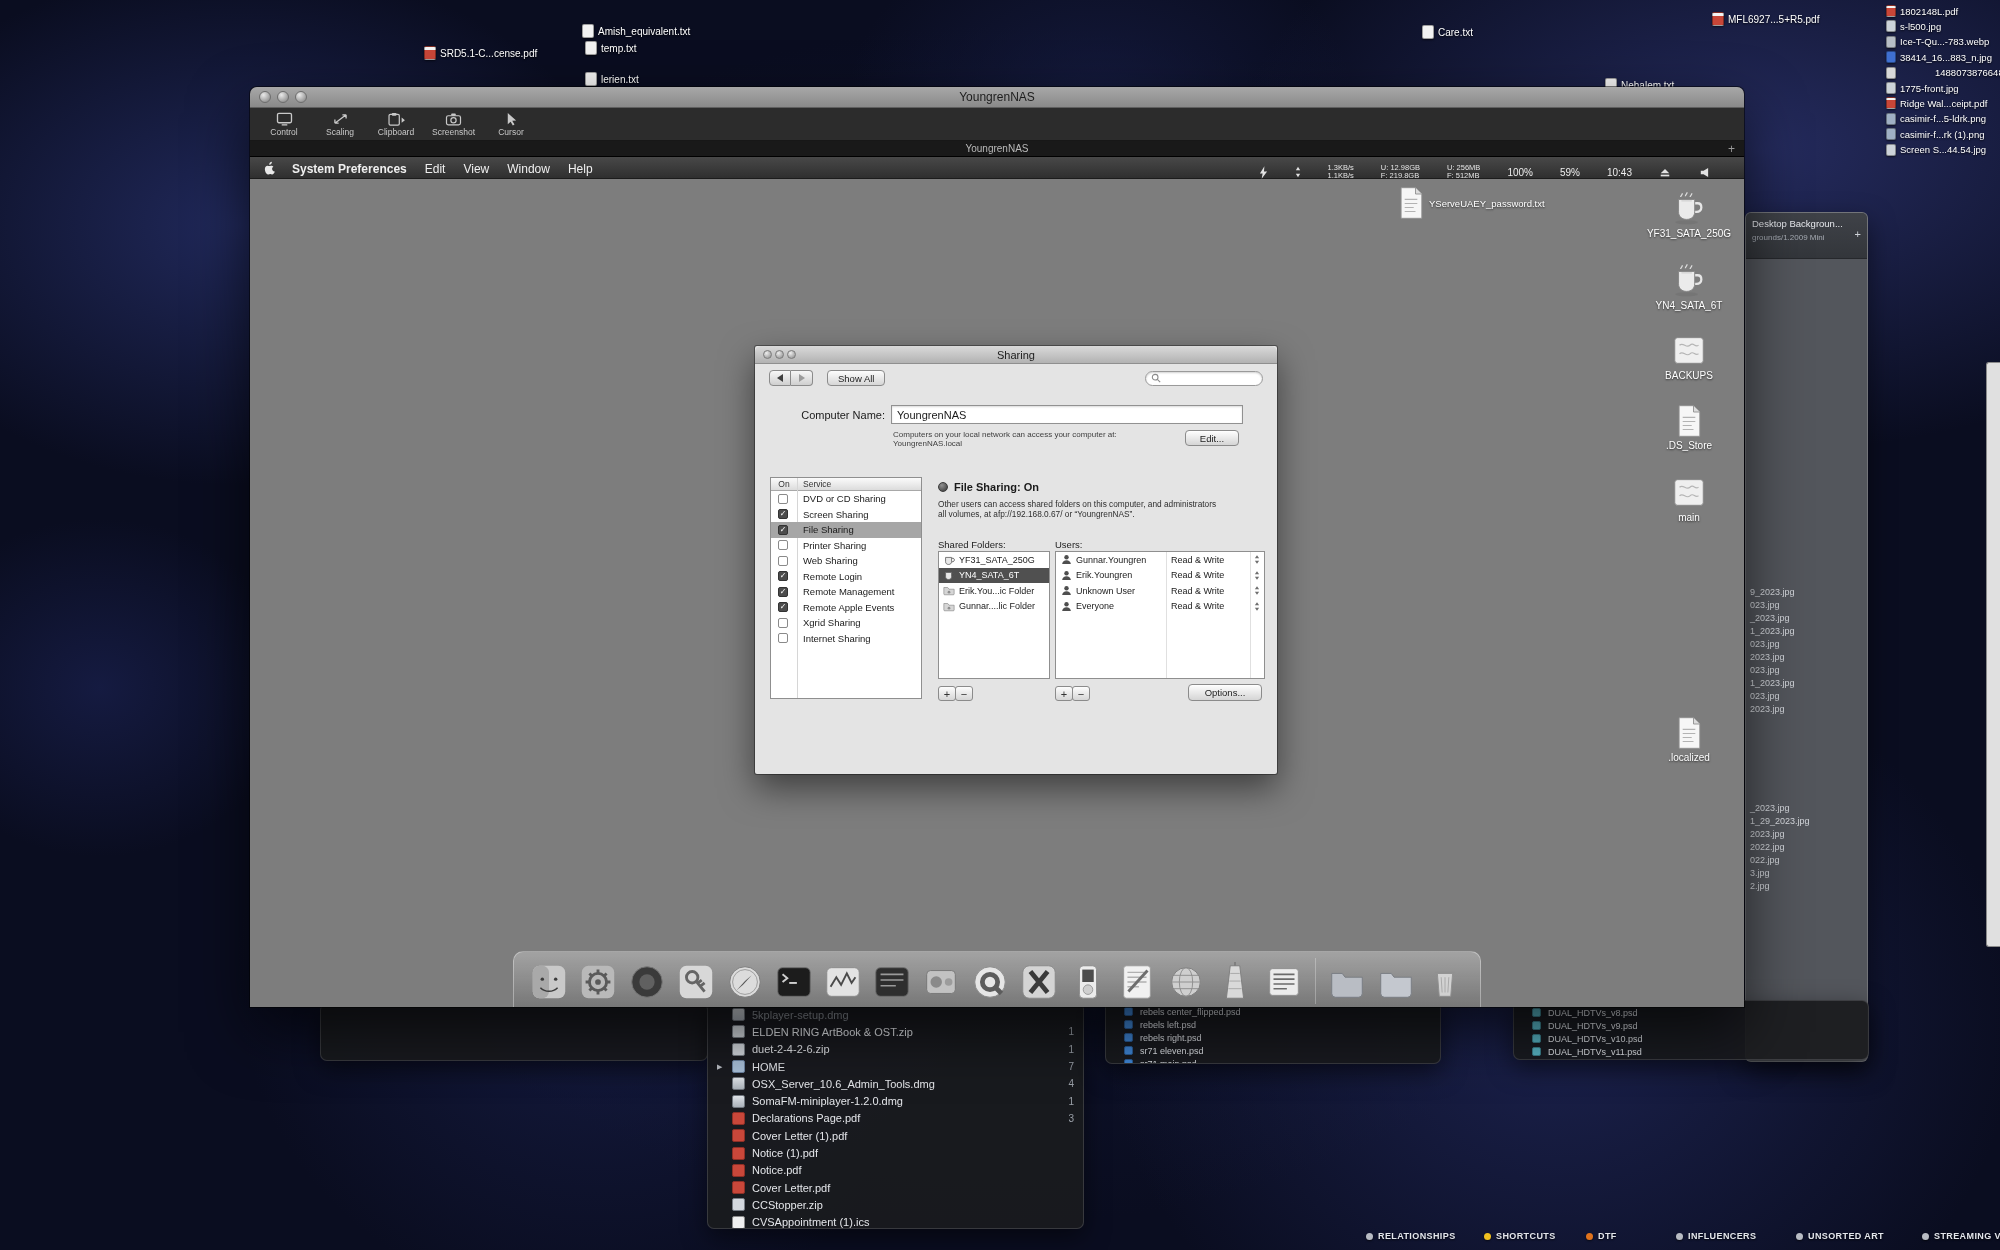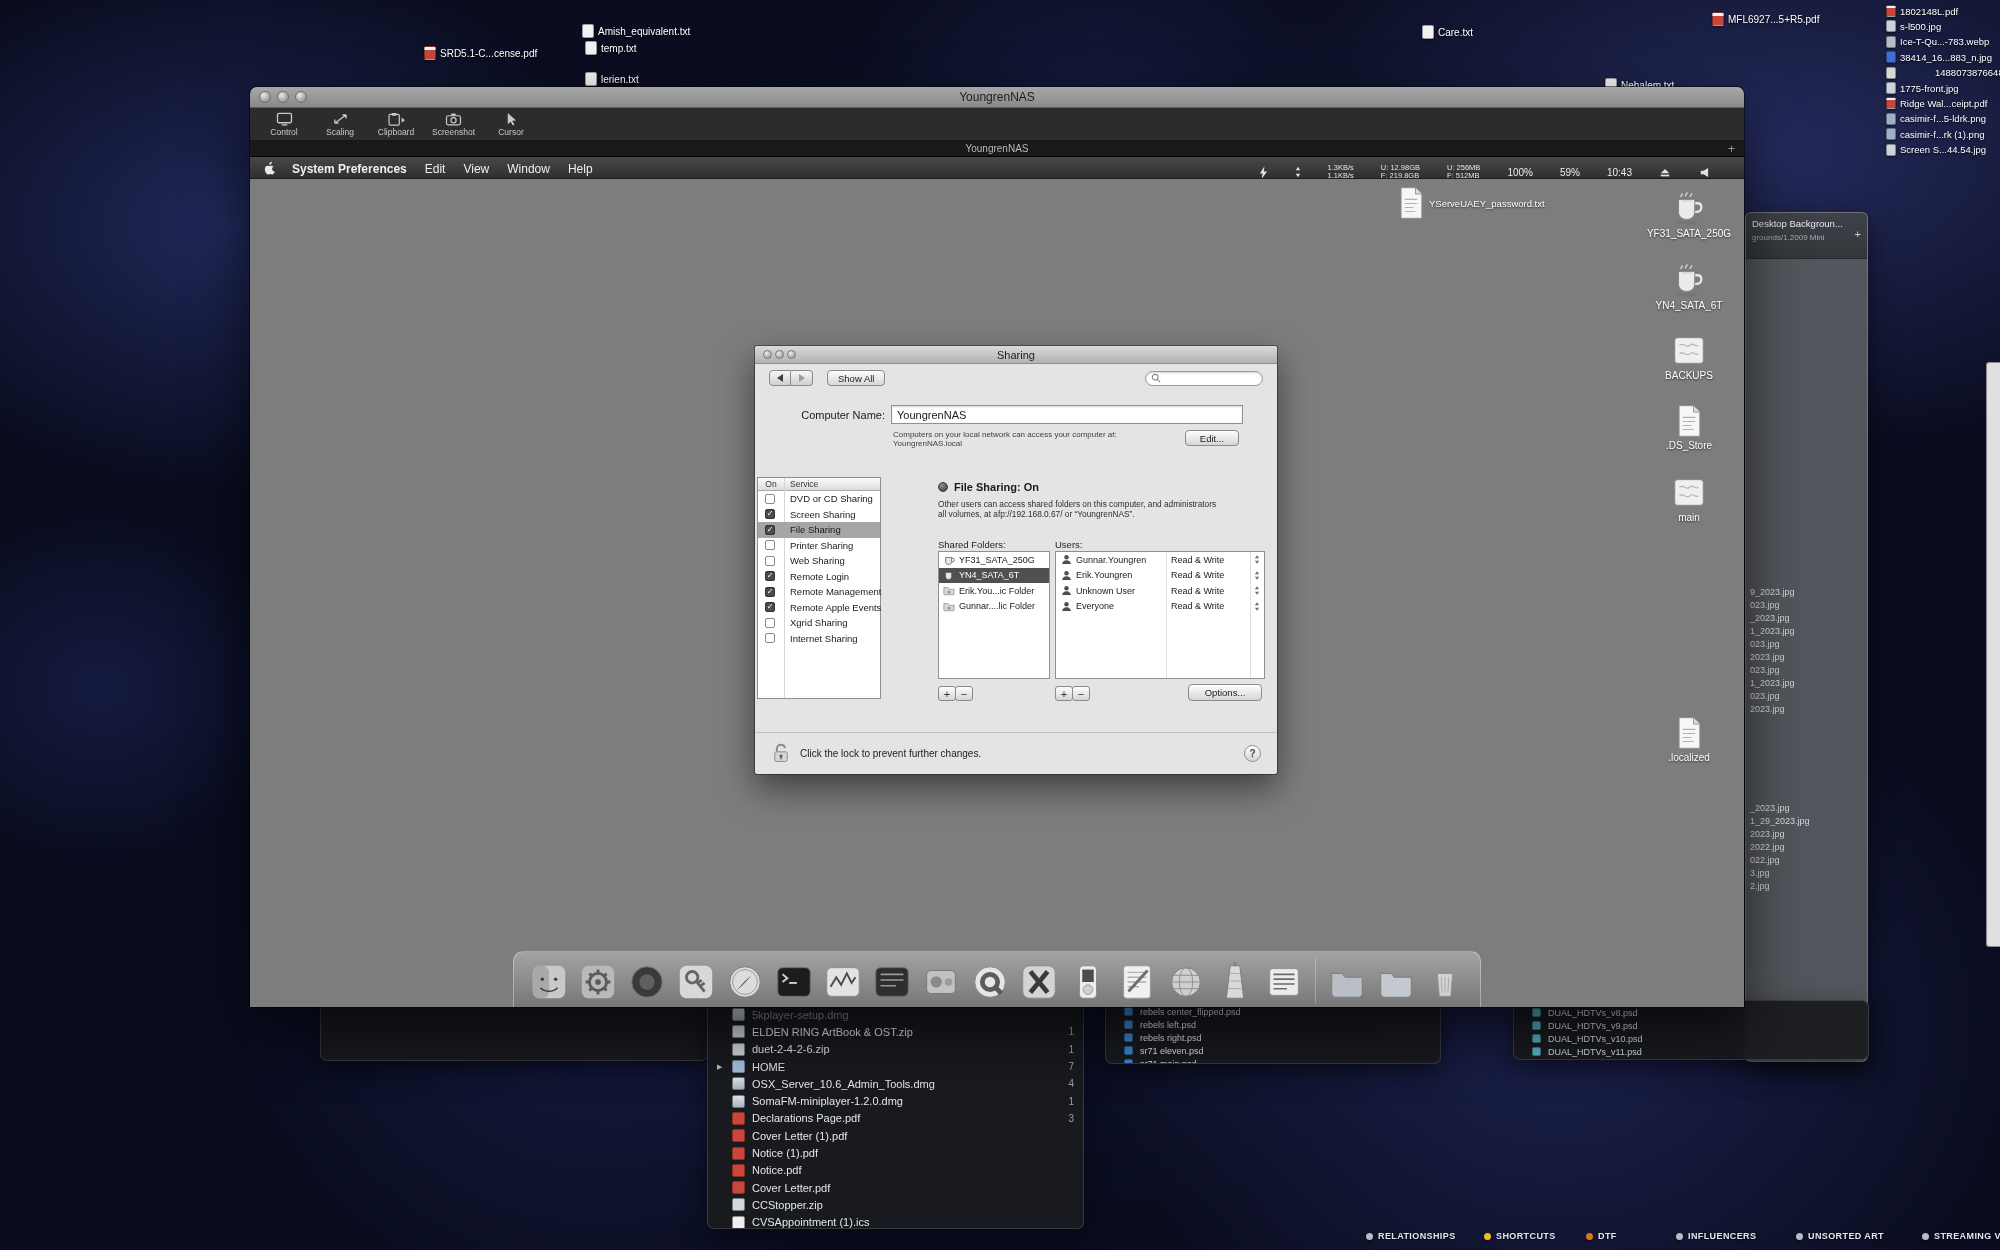--- a/index.html
+++ b/index.html
@@ -636,21 +636,21 @@
         </div>
 
         <div class="abs" style="left:20px;top:63px;width:110px;text-align:right;font-size:11px">Computer Name:</div>
         <div class="abs cn-field" style="left:136px;top:59px;width:352px;height:19px">
           <span style="display:block;line-height:18px;padding-left:5px;font-size:11px">YoungrenNAS</span>
         </div>
         <div class="hint" style="left:138px;top:84px">Computers on your local network can access your computer at:</div>
         <div class="hint" style="left:138px;top:93px">YoungrenNAS.local</div>
         <div class="btn" style="left:430px;top:84px;width:54px;height:16px">Edit...</div>
 
-        <div class="listbox" style="left:2px;top:131px;width:124px;height:222px">
+        <div class="listbox" style="left:15px;top:131px;width:152px;height:222px">
           <div class="svc-vline"></div>
           <div class="svc-head">
             <span class="colon">On</span>
             <span class="colsvc">Service</span>
           </div>
           <div id="svc-rows">
               <div class="svc-row">
                 <div class="cb"></div>
                 <span>DVD or CD Sharing</span>
               </div>
@@ -814,34 +814,20 @@
               </div>
             </div>
         </div>
 
         <div class="pmbtn" style="left:183px;top:340px">+</div>
         <div class="pmbtn" style="left:200px;top:340px">−</div>
         <div class="pmbtn" style="left:300px;top:340px">+</div>
         <div class="pmbtn" style="left:317px;top:340px">−</div>
         <div class="btn" style="left:433px;top:338px;width:74px;height:17px">Options...</div>
 
-        <div class="dlg-footer">
-          <span class="svgw" id="lock-icon">
-              <span class="svgw">
-                <svg viewBox="0 0 24 26" width="20" height="23">
-                  <path d="M7 11V7.5C7 4.7 9 2.5 12 2.5c2.6 0 4.4 1.6 4.9 3.9" fill="none" stroke="#8a8a8a" stroke-width="2.2"></path>
-                  <rect x="4.5" y="11" width="15" height="11.5" rx="2" fill="#d6d6d6" stroke="#7e7e7e"></rect>
-                  <circle cx="12" cy="16" r="1.8" fill="#555"></circle>
-                  <path d="M12 17.5v2.5" stroke="#555" stroke-width="1.6"></path>
-                </svg>
-              </span>
-            </span>
-          <span class="lock-text">Click the lock to prevent further changes.</span>
-          <span class="helpbtn">?</span>
-        </div>
       </div>
 
       <div class="dock">
         <div class="dock-shelf"></div>
         <div class="dock-icons" id="dock-icons">
             <div class="dock-ic">
               <svg viewBox="0 0 44 44" width="42" height="42">
                 <rect x="5" y="5" width="34" height="34" rx="7" fill="#c9c9c9"></rect>
                 <rect x="5" y="5" width="17" height="34" rx="7" fill="#a9a9a9"></rect>
                 <circle cx="15" cy="19" r="1.8" fill="#3c3c3c"></circle>

